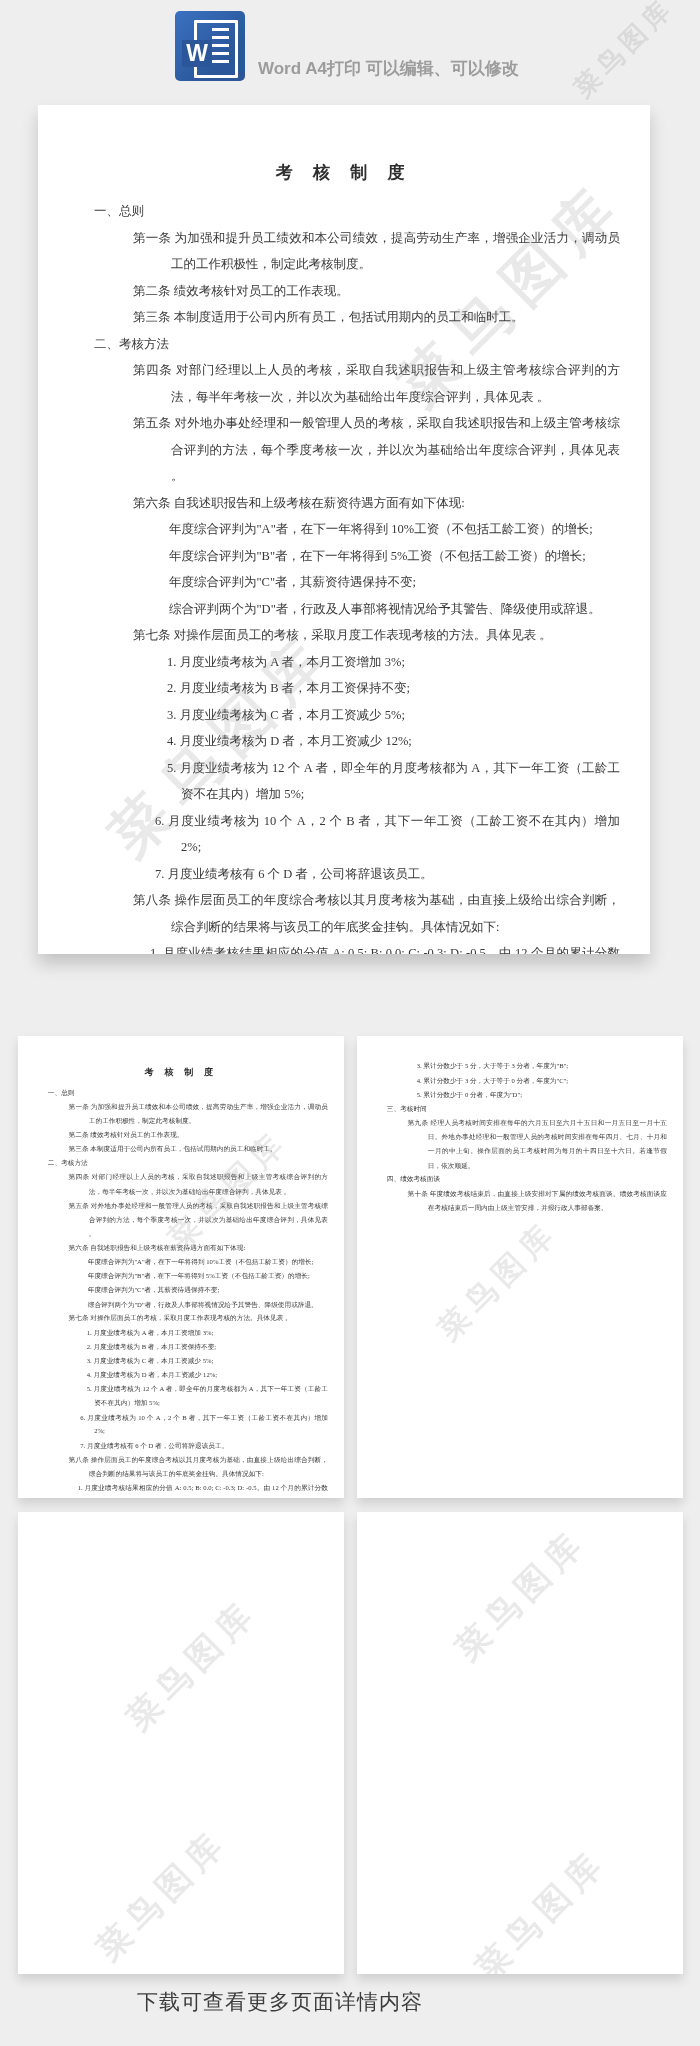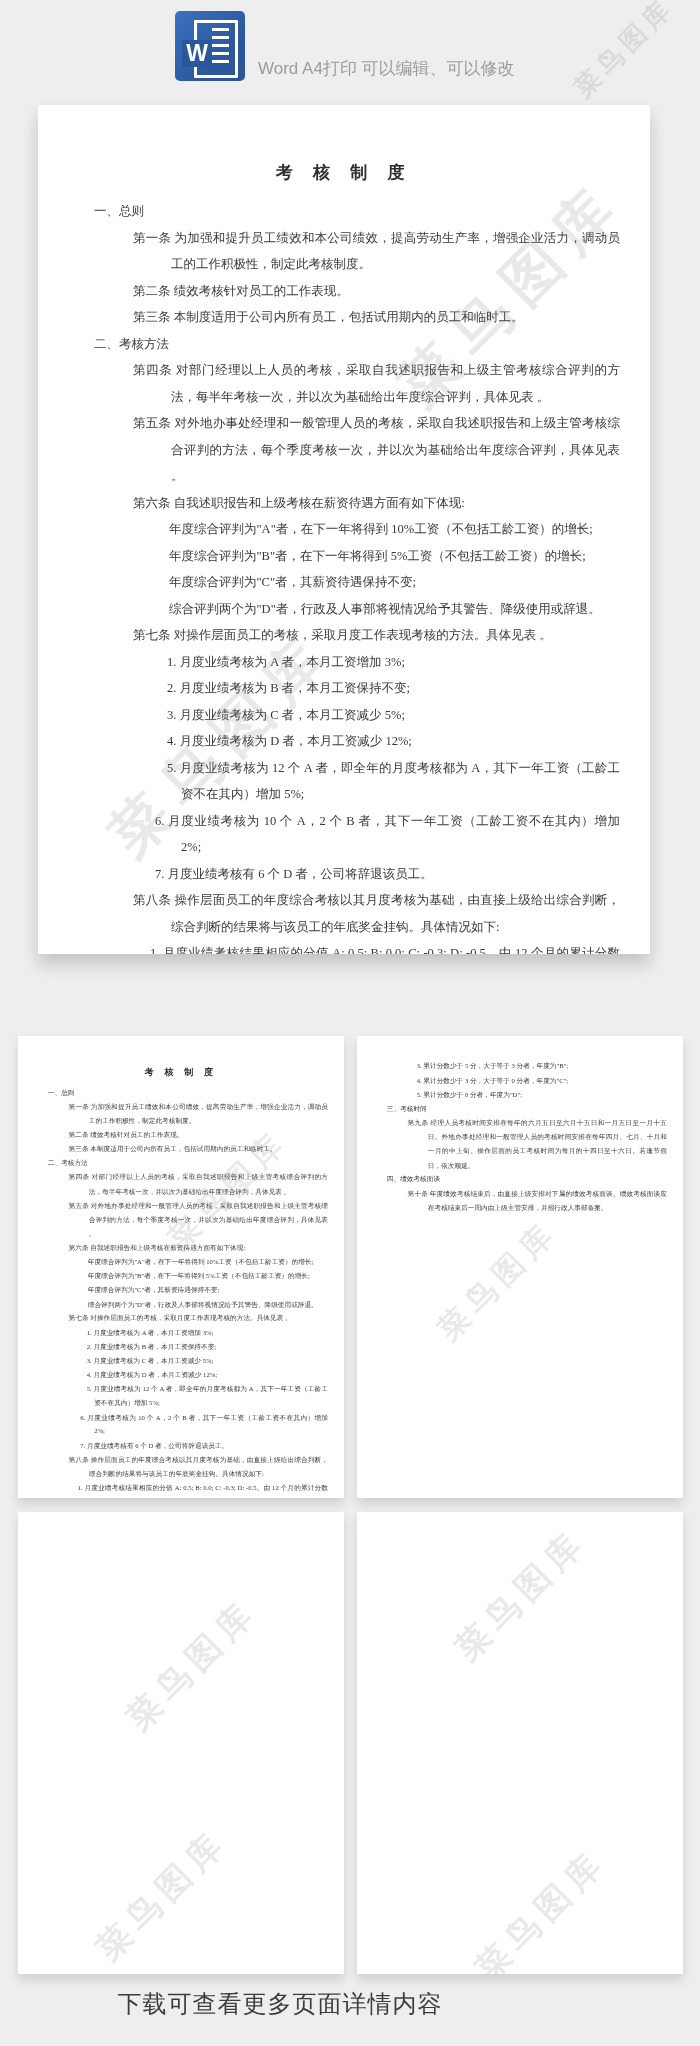--- a/index.html
+++ b/index.html
@@ -13,21 +13,21 @@
   .word-icon{position:absolute;left:175px;top:11px;width:70px;height:70px;
     background:linear-gradient(135deg,#3a71c1 0%,#2b579a 70%);border-radius:5px;}
   .word-icon .sheet{position:absolute;left:19px;top:9px;width:38px;height:52px;
     border:3px solid #ffffff;border-radius:1px;}
   .word-icon .bar{position:absolute;right:6px;width:17px;height:3px;background:#ffffff;}
   .word-icon .w-box{position:absolute;left:7px;top:29px;width:30px;height:27px;
     background:#2b579a;display:flex;align-items:center;justify-content:center;
     color:#ffffff;font-weight:bold;font-size:23px;line-height:1;}
   .header-title{position:absolute;left:258px;top:17px;font-size:27px;font-weight:bold;
     color:#1f1f1f;letter-spacing:1px;white-space:nowrap;}
-  .header-sub{position:absolute;left:258px;top:57px;font-size:17px;font-weight:normal;
+  .header-sub{position:absolute;left:258px;top:57px;font-size:17px;font-weight:bold;
     color:#9c9c9c;white-space:nowrap;}
   
   .page-large{position:absolute;left:38px;top:105px;width:612px;height:849px;
     background:#ffffff;box-shadow:0 10px 16px rgba(0,0,0,0.18);overflow:hidden;}
   .doc{position:relative;width:612px;height:868px;background:#ffffff;overflow:hidden;}
   .doc-title{margin:0;padding-top:56px;text-align:center;
     font-family:"Liberation Serif", serif;font-size:17px;font-weight:bold;
     letter-spacing:8px;color:#2e2e2e;}
   .doc-body{margin-top:14px;padding-right:30px;
     font-family:"Liberation Serif", serif;font-size:12.5px;line-height:26.5px;
@@ -50,21 +50,21 @@
   .t4{left:357px;top:1512px;}
   
   .wm{position:absolute;transform:rotate(-45deg);white-space:nowrap;
     color:rgba(120,120,120,0.16);pointer-events:none;z-index:5;
     font-family:"Liberation Sans", sans-serif;font-weight:bold;}
   .wm-lg{font-size:58px;letter-spacing:14px;}
   .wm-md{font-size:34px;letter-spacing:8px;}
   .wm-sm{font-size:26px;letter-spacing:6px;}
   
   .footer{position:absolute;left:0;top:1988px;width:560px;text-align:center;
-    font-size:24px;color:#3c3c3c;letter-spacing:1px;}
+    font-size:21px;color:#3c3c3c;letter-spacing:1px;}
 </style>
 </head>
 <body>
 
 <div class="wm wm-sm" style="left:560px;top:30px;">菜鸟图库</div>
 
 <div class="header">
   <div class="word-icon">
     <div class="sheet">
       <div class="bar" style="top:5px;"></div>

